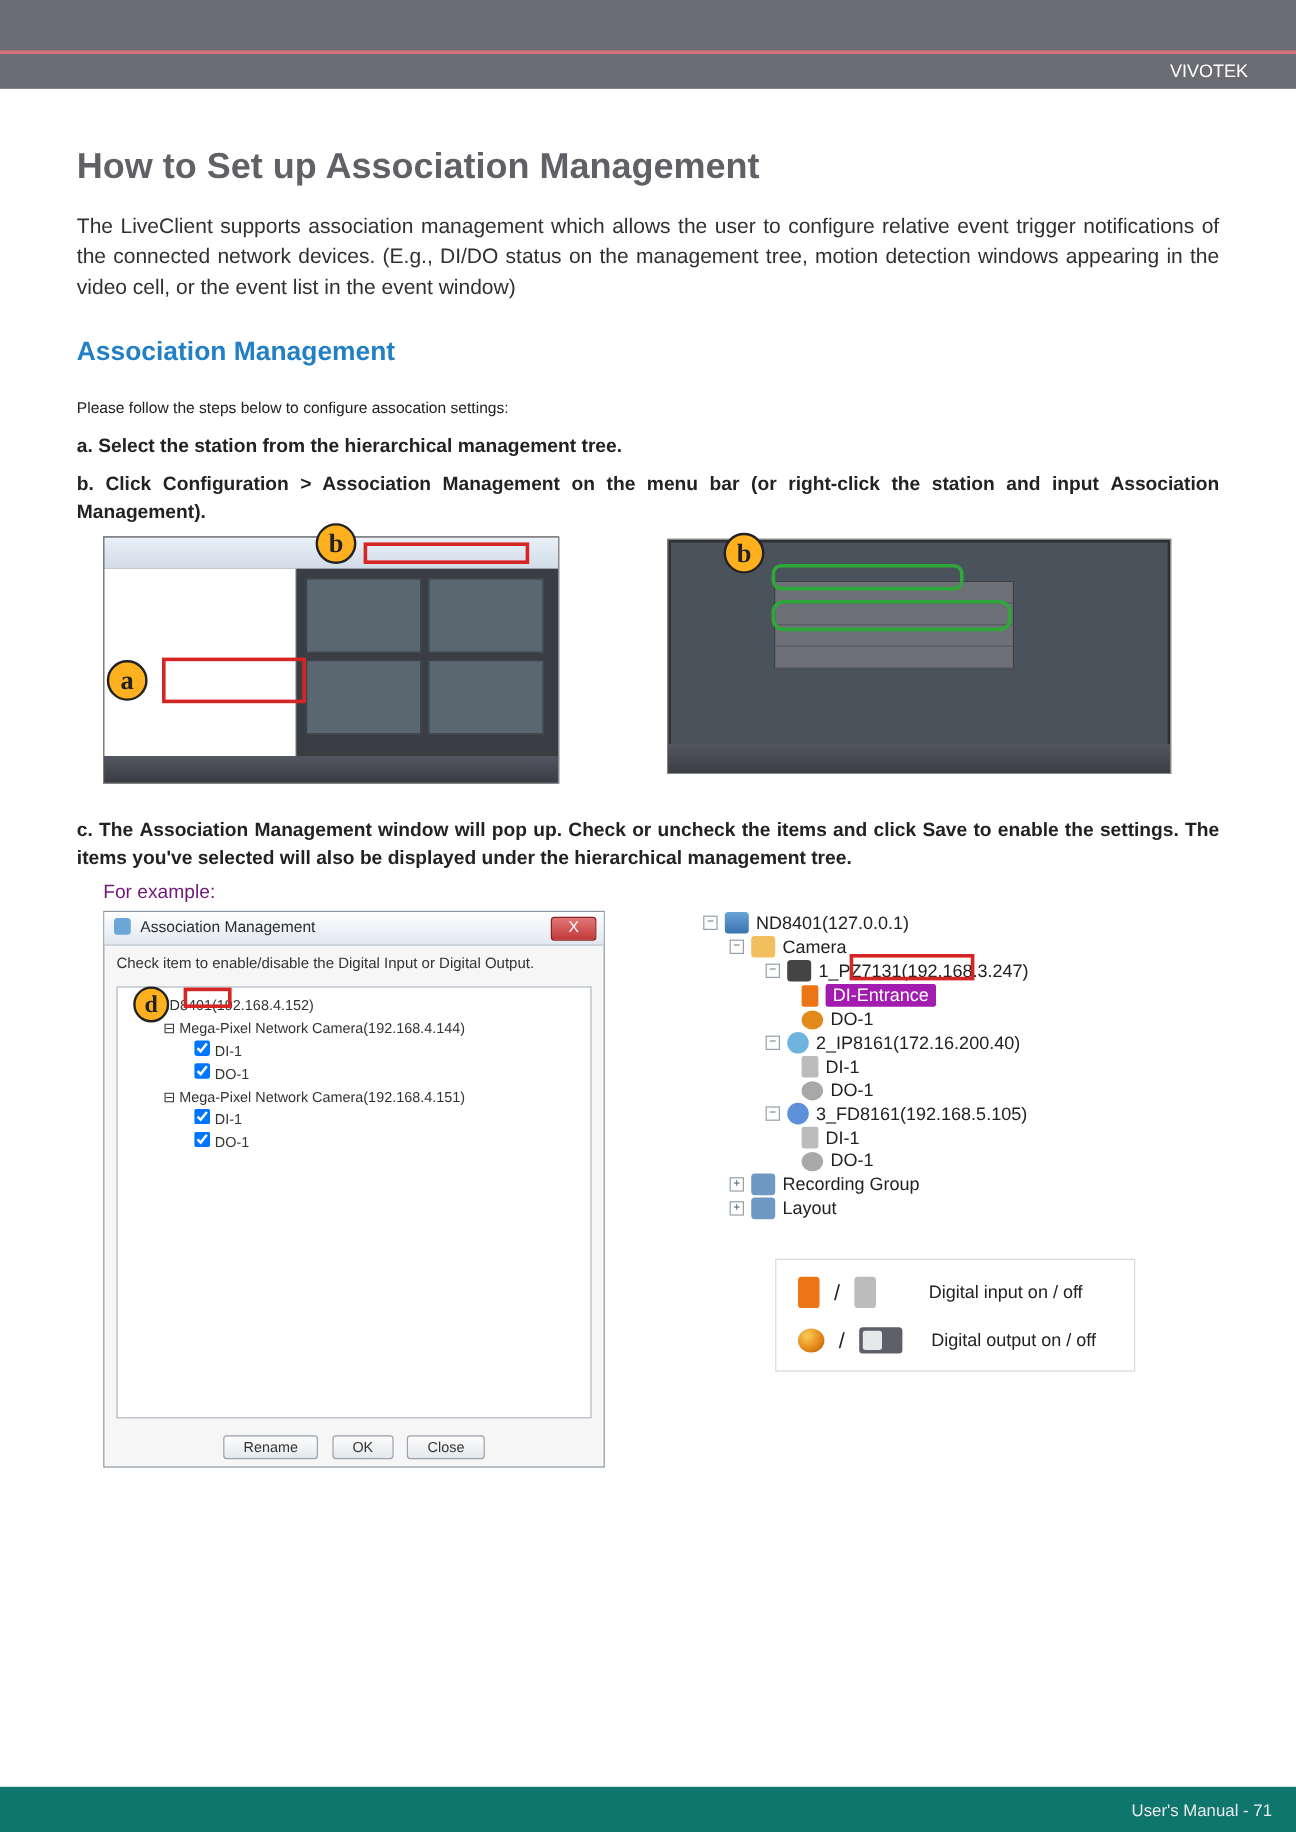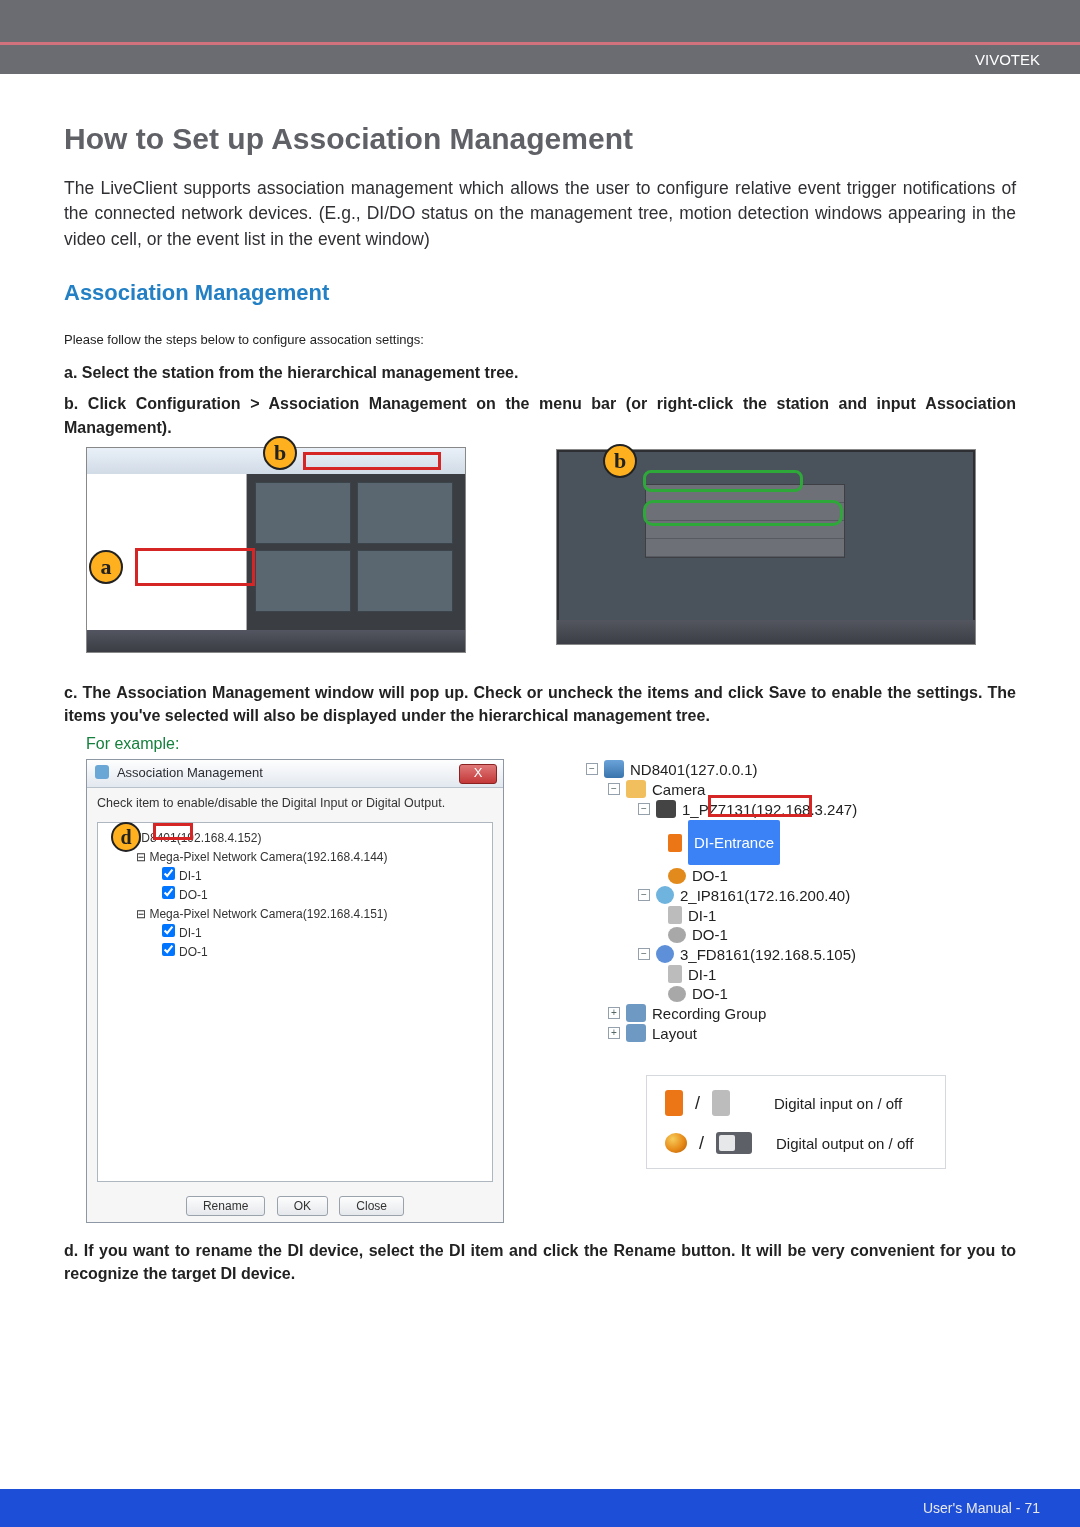--- a/index.html
+++ b/index.html
@@ -199,21 +199,21 @@
     .ts-ico.camcir { background: #5d90d9; border-radius: 50%; width: 18px; }
     .ts-ico.di-on  { background: #ec7615; width: 14px; height: 18px; border-radius: 2px; }
     .ts-ico.di-off { background: #bcbcbc; width: 14px; height: 18px; border-radius: 2px; }
     .ts-ico.do-on  { background: #e28a1b; width: 18px; height: 16px; border-radius: 50%; }
     .ts-ico.do-off { background: #a8a8a8; width: 18px; height: 16px; border-radius: 50%; }
     .ts-ico.rec    { background: #6e99c2; }
     .ts-ico.lay    { background: #6e99c2; }
     .pad1{ padding-left: 22px; } .pad2{ padding-left: 52px; }
     .pad3{ padding-left: 82px; }
     .green-pill {
-      background: #3b82f6; color: #fff; padding: 14px 6px; border-radius: 2px;
+      background: #a21caf; color: #fff; padding: 1px 6px; border-radius: 2px;
     }
     .red-box-tree {
       position: absolute; border: 3px solid #d62525;
       top: 36px; left: 122px; width: 104px; height: 22px;
     }
     .legend {
       margin-top: 32px;
       border: 1px solid #d5d8dc;
       padding: 14px 18px;
       display: flex; flex-direction: column; gap: 16px;
@@ -232,25 +232,25 @@
     .leg-do-off {
       display:inline-block; width: 36px; height: 22px; border-radius: 3px;
       background: #5d6067; position: relative;
     }
     .leg-do-off::after{
       content:""; position:absolute; left:3px; top:3px; width:16px; height:16px;
       background:#e6e8ea; border-radius:2px;
     }
     .footer-bar {
       position: absolute; left: 0; right: 0; bottom: 0; height: 38px;
-      background: #1d4ed8;
+      background: #0f766e;
       color: #e9e9ea; font-size: 14px;
-      text-align: right; padding-right: 40px; line-height: 38px;
-    }
-    .example-label { color:#15803d; font-size:16px; margin: 0 0 6px 22px; }
+      text-align: right; padding-right: 20px; line-height: 38px;
+    }
+    .example-label { color:#701a75; font-size:16px; margin: 0 0 6px 22px; }
     
     .thumb { position:absolute; background:#5b6770; border:1px solid #3b434b; }
     .shot-left .th1{ top:34px; left:168px; width:96px; height:62px; }
     .shot-left .th2{ top:34px; left:270px; width:96px; height:62px; }
     .shot-left .th3{ top:102px; left:168px; width:96px; height:62px; }
     .shot-left .th4{ top:102px; left:270px; width:96px; height:62px; }
     .shot-right .rimg{ position:absolute; top:2px; left:2px; right:2px; bottom:24px; background:#4a535b; }
     .shot-right .tb{ position:absolute; left:0; right:0; bottom:0; height:24px; background:linear-gradient(#54565f,#3c3e46); }
     .shot-right .menu{ position:absolute; top:34px; left:88px; width:200px; background:#6d7076; border:1px solid #3d3f44; }
     .shot-right .menu div{ height:18px; border-bottom:1px solid #575a60; }
@@ -409,20 +409,17 @@
         <div class="legend-row">
           <span class="leg-do-on"></span>
           <span class="slash">/</span>
           <span class="leg-do-off"></span>
           <span style="margin-left:14px">Digital output on / off</span>
         </div>
       </div>
     </div>
   </div>
 
-  <p class="step">
-    <span>d. If you want to rename the DI device, select the DI item and click the </span><b>Rename</b><span> button. It will be very convenient for you to recognize the target DI device.</span>
-  </p>
 </div>
 
 <div class="footer-bar">
   <span>User's Manual - 71</span>
 </div>
 
 </body></html>

